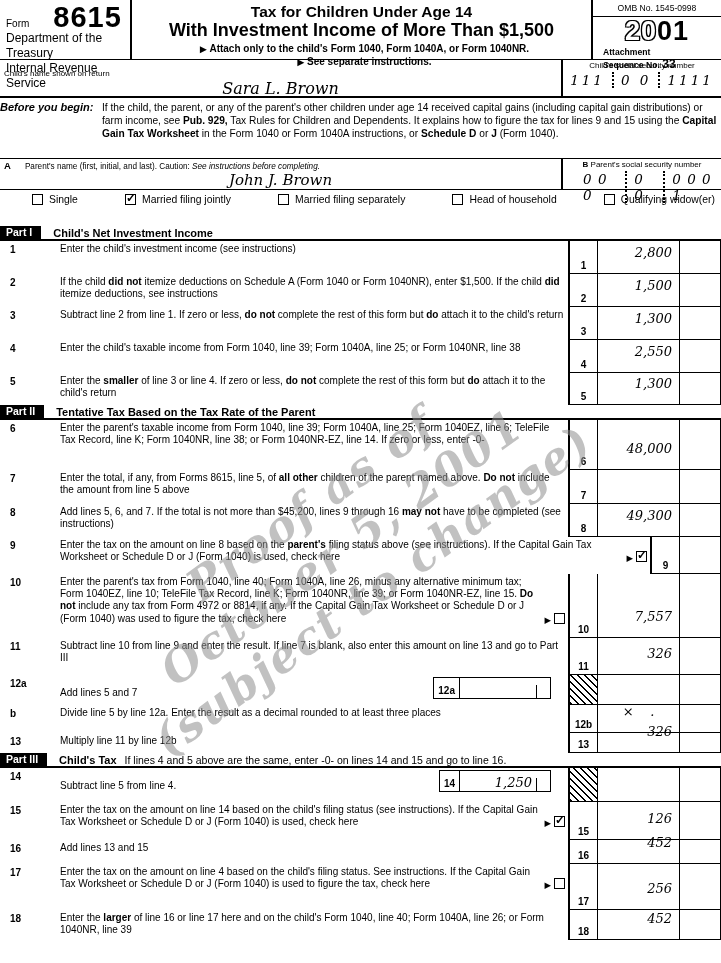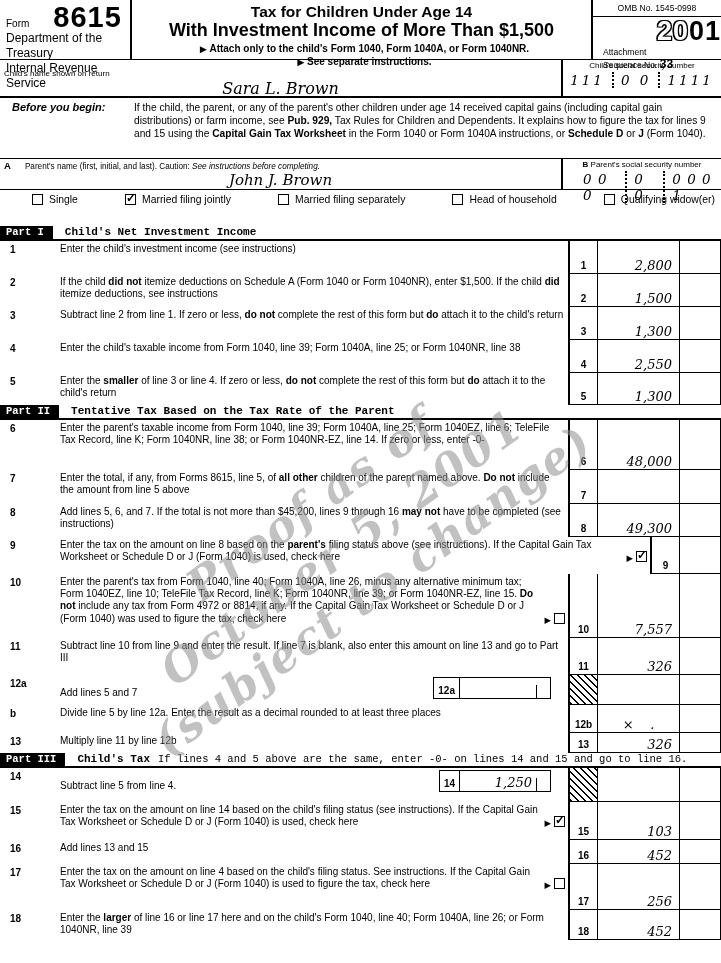--- a/index.html
+++ b/index.html
@@ -11,75 +11,75 @@
   .hdr-left { width:132px; padding:4px 4px 2px 6px; border-right:2px solid #000; display:flex; flex-direction:column; justify-content:space-between; }
   .formword { font-size:10px; }
   .formnum { font-size:29px; font-weight:bold; letter-spacing:1px; line-height:0.9; margin-left:24px; display:inline-block; }
   .dept { font-size:12px; line-height:1.25; }
   .hdr-center { flex:1; text-align:center; padding-top:3px; }
   .title1 { font-size:15.5px; font-weight:bold; line-height:1.15; }
   .title2 { font-size:18px; font-weight:bold; line-height:1.1; }
   .subline { font-size:10px; font-weight:bold; margin-top:2px; }
   .hdr-right { width:130px; border-left:2px solid #000; display:flex; flex-direction:column; }
   .omb { font-size:8.6px; text-align:center; padding:3px 2px; border-bottom:1.5px solid #000; }
-  .year { text-align:right; font-size:27px; font-weight:bold; line-height:1.0; padding-top:1px; letter-spacing:1px; }
+  .year { text-align:center; font-size:27px; font-weight:bold; line-height:1.0; padding-top:1px; letter-spacing:1px; }
   .yout { color:#fff; text-shadow:-1.3px -1.3px 0 #000, 1.3px -1.3px 0 #000, -1.3px 1.3px 0 #000, 1.3px 1.3px 0 #000; }
-  .attach { font-size:8.6px; padding:2px 0 2px 10px; line-height:1.2; }
+  .attach { font-size:8.6px; padding:2px 0 2px 10px; line-height:1.2;font-weight:bold; }
   .attach b { font-size:12px; }
 
   
   .idrow { display:flex; height:38px; border-bottom:2.6px solid #000; }
   .idleft { flex:1; position:relative;margin-top:8px; }
   .idlab { font-size:8px; padding:1px 0 0 4px; }
   .handname { text-align:center; font-family:"DejaVu Serif", serif; font-style:italic; font-size:16px; margin-top:1px; }
   .ssnbox { width:160px; border-left:2px solid #000; padding-top:1px; }
   .sslbl { font-size:8px; text-align:center; }
   .ssn { display:flex; justify-content:center; align-items:center; font-family:"DejaVu Serif", serif; font-style:italic; font-size:13.5px; letter-spacing:3px; margin-top:2px; }
   .ssn .mid { border-left:2px dotted #000; border-right:2px dotted #000; padding:0 7px; margin:0 7px; }
 
-  .before { display:flex; min-height:61px; border-bottom:1.6px solid #000; padding:3px 2px 2px 12px;gap:20px; }
+  .before { display:flex; min-height:61px; border-bottom:1.6px solid #000; padding:3px 2px 2px 0; }
   .blab { width:102px; font-weight:bold; font-style:italic; font-size:11px; flex-shrink:0; }
   .btxt { flex:1; font-size:10.2px; line-height:13.2px; padding-right:2px; }
 
   .rowA { display:flex; height:31px; border-bottom:1.4px solid #000; }
   .aleft { flex:1; }
   .alab { font-size:8.2px; padding:1px 17px 0 4px; }
   .alab .ltr { font-weight:bold; font-size:9.5px; margin-right:14px; }
   .rowC { height:36px; }
   .clab { font-size:8.4px; padding:2px 0 0 4px; }
   .clab .ltr { font-weight:bold; font-size:9.5px; margin-right:14px; }
   .fsrow { display:flex; align-items:center; padding:4px 6px 0 32px; font-size:10.4px; justify-content:space-between; }
   .fsitem { display:flex; align-items:center; }
 
   
   .cb { width:11px; height:11px; border:1.6px solid #000; display:inline-block; position:relative; flex-shrink:0; background:#fff; }
   .fsitem .cb { margin-right:6px; }
   .cb.on::after { content:"✓"; position:absolute; left:0px; top:-4px; font-size:12px; font-weight:bold; }
 
   
-  .pbar { display:flex; align-items:flex-start; height:15px; border-bottom:2px solid #000;font-family:Liberation Mono, monospace; }
+  .pbar { display:flex; align-items:flex-end; height:15px; border-bottom:2px solid #000; }
   .pbox { background:#000; color:#fff; font-weight:bold; font-size:10.5px; padding:0 9px 1px 6px; height:100%; display:flex; align-items:center; }
   .ptitle { font-weight:bold; font-size:11px; margin-left:12px; white-space:nowrap; }
   .pnote { font-size:10.5px; margin-left:8px; white-space:nowrap; }
 
   
   .r { display:flex; }
   .desc { flex:1; display:flex; align-items:flex-start; overflow:hidden; padding:2px 3px 0 10px; }
   .no { width:26px; font-weight:bold; font-size:10px; flex-shrink:0; padding-top:1px; }
   .lt { flex:1; display:flex; align-items:flex-end; min-width:0;padding-left:24px; }
   .txt { font-size:10px; line-height:12.2px; min-width:0; }
   .ldr { flex:1; min-width:0; overflow:hidden; white-space:nowrap; height:12px; }
   .ldr.dots::after { content:".................................."; letter-spacing:8px; font-weight:bold; font-size:10px; }
   .arw { font-size:8.5px; margin:0 3px 0 6px; flex-shrink:0; }
   .lt .cb { margin-bottom:1px; }
 
   .nb { width:30px; border-left:2px solid #000; border-right:1.6px solid #000; border-bottom:1.6px solid #000;
         display:flex; align-items:flex-end; justify-content:center; font-weight:bold; font-size:10px; padding-bottom:2px; }
   .amt { width:82px; border-right:1.6px solid #000; border-bottom:1.6px solid #000;
-         display:flex; align-items:flex-end; justify-content:flex-end; padding:0 7px 0 0;
+         display:flex; align-items:flex-end; justify-content:flex-end; padding:0 7px 13px 0;
          font-family:"DejaVu Serif", serif; font-style:italic; font-size:13px; }
   .amt.ctr { justify-content:center; padding-right:0; }
   .cents { width:41px; border-right:1.6px solid #000; border-bottom:1.6px solid #000; }
   .nb.hatch { background:repeating-linear-gradient(45deg, #000 0 1.6px, #fff 1.6px 5px); }
 
   
   .ibox { display:inline-flex; border:1.8px solid #000; height:22px; margin:0 14px 0 4px; flex-shrink:0; }
   .ibno { border-right:1.8px solid #000; font-weight:bold; font-size:10px; padding:0 4px 2px 4px; display:flex; align-items:flex-end; }
   .ibval { width:90px; position:relative; display:flex; align-items:flex-end; justify-content:flex-end;
            padding:0 18px 1px 0; font-family:"DejaVu Serif", serif; font-style:italic; font-size:13px; }
@@ -408,21 +408,21 @@
     <div class="desc">
         <span class="no">15</span>
       <div class="lt">
           <span class="txt">Enter the tax on the amount on line 14 based on the child's filing status (see instructions). If the Capital Gain Tax Worksheet or Schedule D or J (Form 1040) is used, check here</span>
           <span class="ldr"></span>
           <span class="arw">▶</span>
           <span class="cb on"></span>
         </div>
       </div>
     <div class="nb">15</div>
-    <div class="amt">103</div>
+    <div class="amt">126</div>
     <div class="cents"></div>
   </div>
   <div class="r h24">
     <div class="desc">
         <span class="no">16</span>
       <div class="lt">
           <span class="txt">Add lines 13 and 15</span>
           <span class="ldr dots"></span>
         </div>
       </div>

